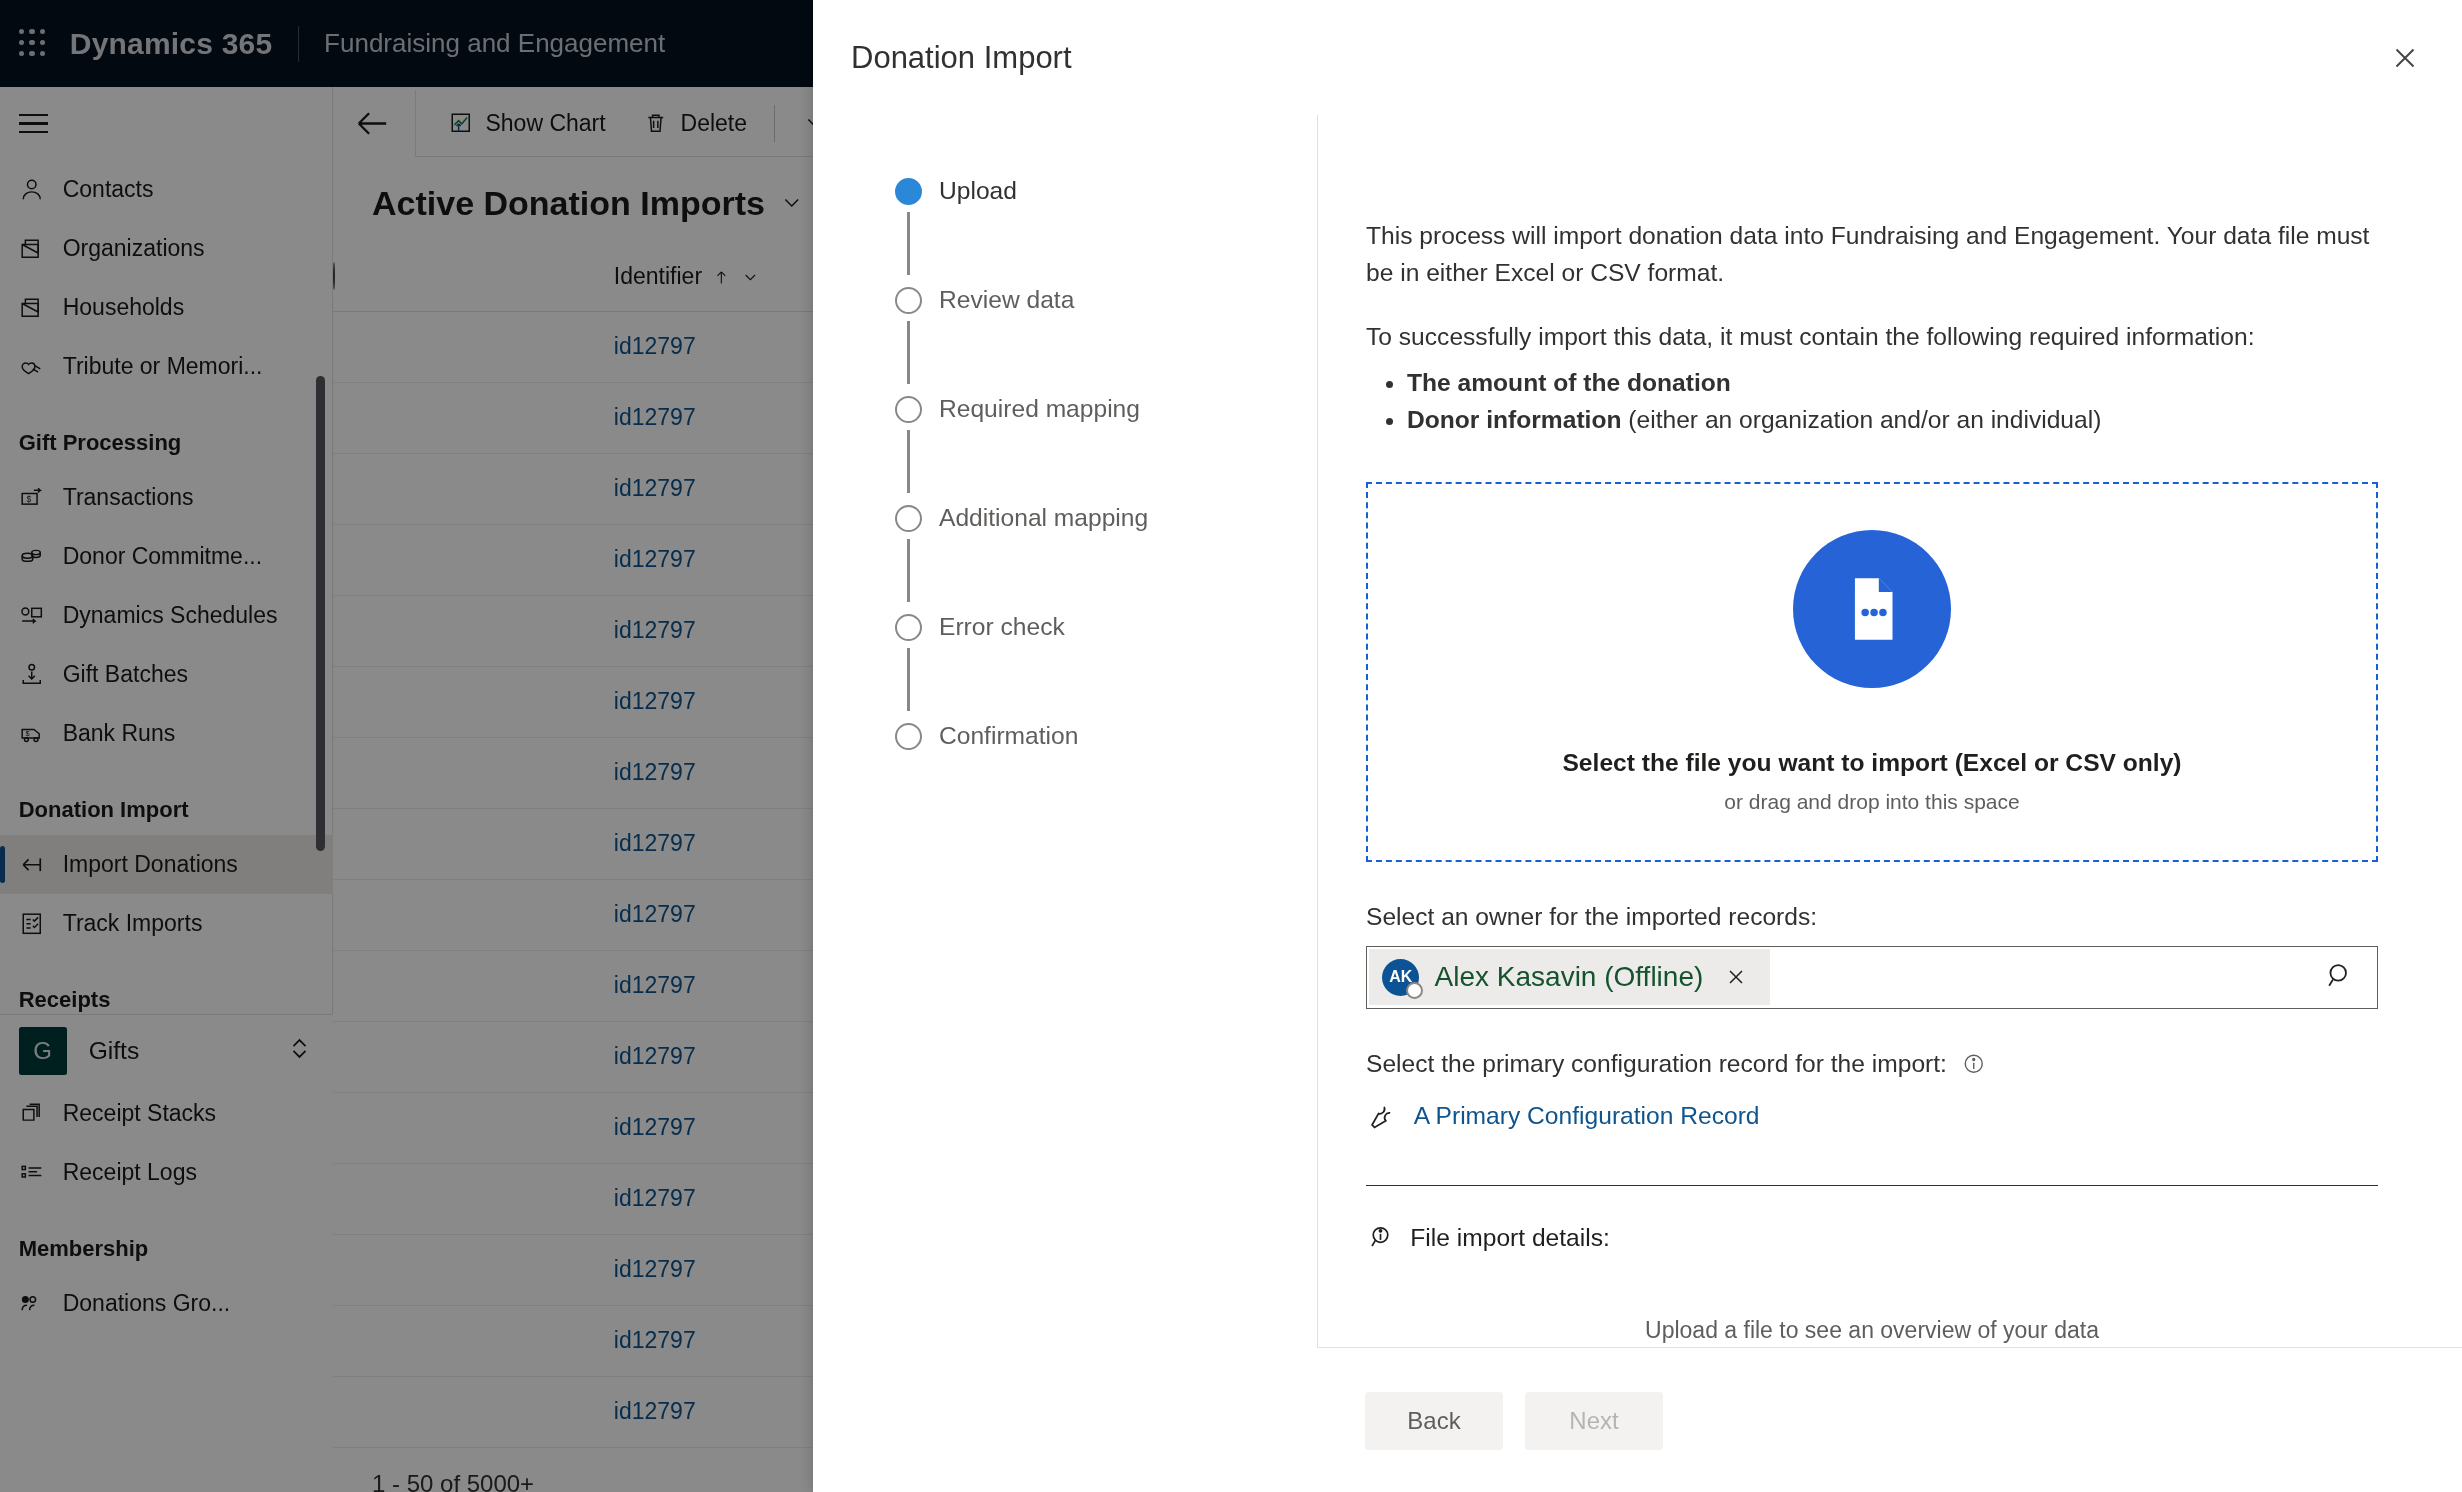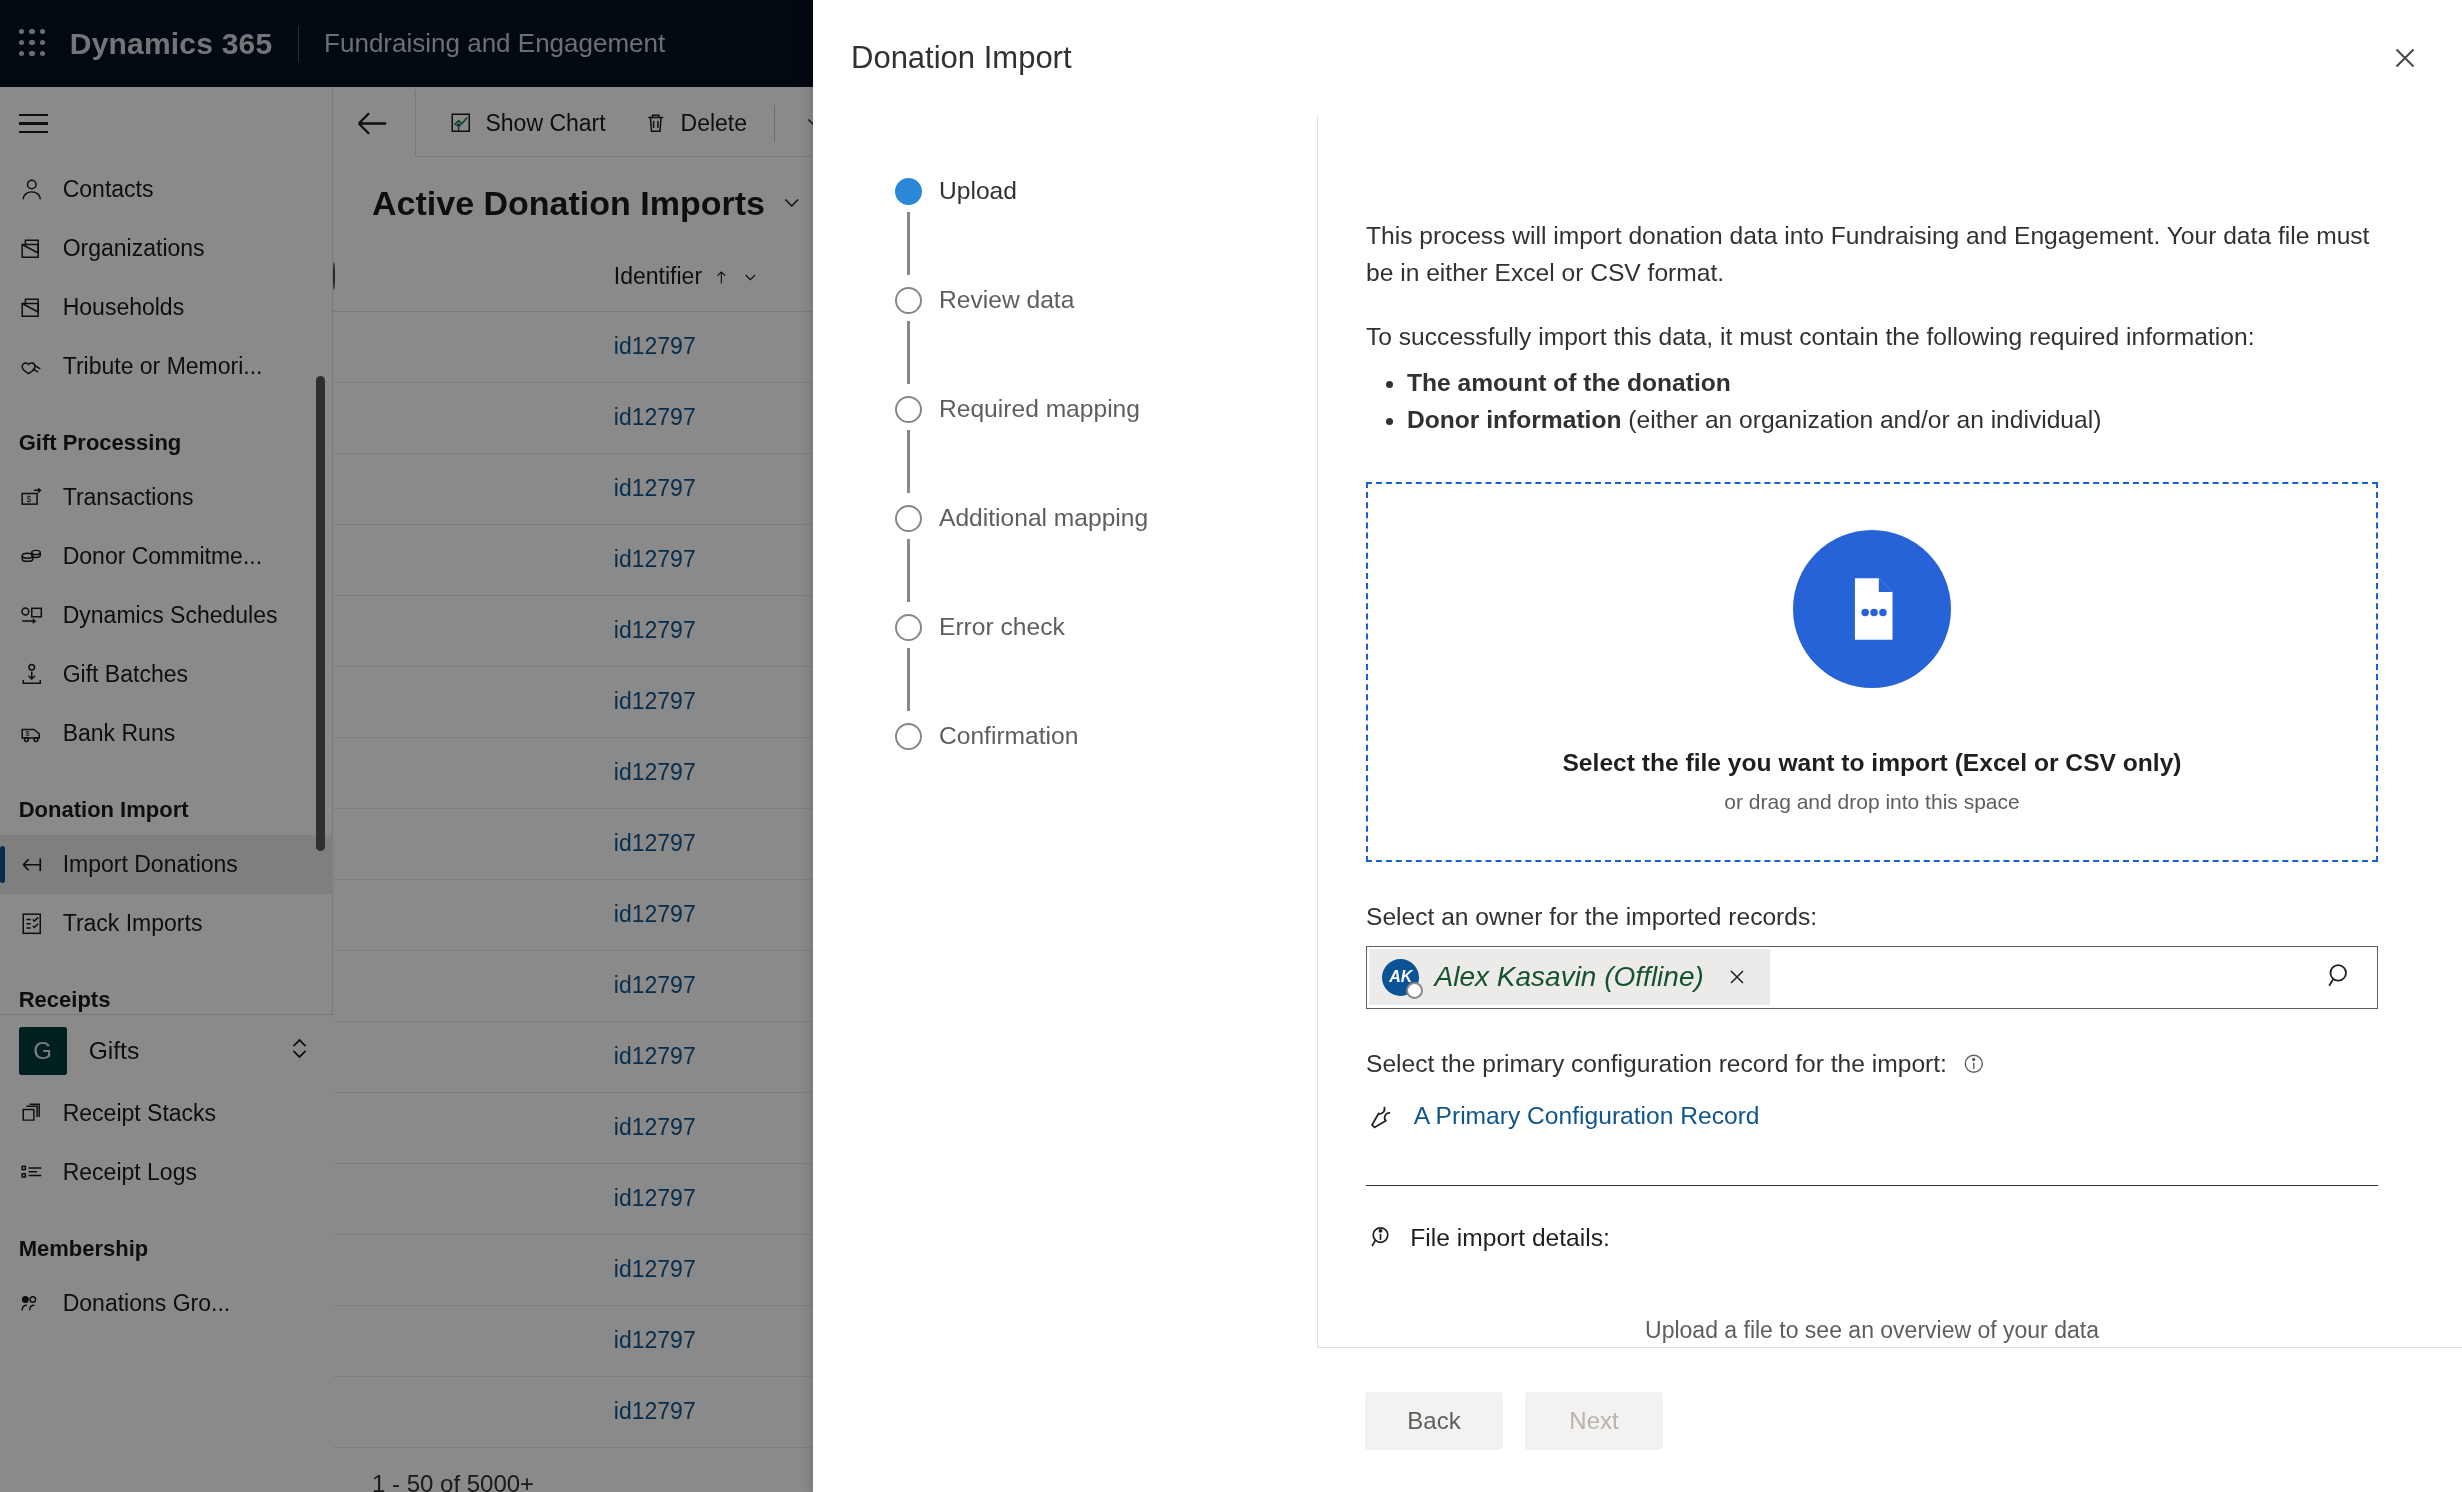--- a/index.html
+++ b/index.html
@@ -167,21 +167,21 @@
   }
   .dz-main { font-size: 24.6px; font-weight: 700; color: #201f1e; }
   .dz-sub { font-size: 21px; color: #605e5c; margin-top: 13px; }
 
   .field-label { font-size: 24.6px; color: #323130; margin: 41px 0 15.3px 0; display: flex; align-items: center; }
   .info-ico { margin-left: 13.6px; display: inline-flex; }
   .owner-field {
     height: 63px; border: 1.7px solid #605e5c; display: flex; align-items: center; padding: 0 0 0 0;
   }
   .owner-chip {
-    height: 56px; background: #edebe9; display: flex; align-items: center; padding: 0 18.7px 0 13.6px; margin: 1.7px; font-style: italic;
+    height: 56px; background: #edebe9; display: flex; align-items: center; padding: 0 18.7px 0 13.6px; margin: 1.7px;
   }
   .avatar {
     width: 37px; height: 37px; border-radius: 50%; background: #0b5394;
     color: #fff; font-size: 16px; font-weight: 700; display: flex; align-items: center; justify-content: center;
     position: relative; flex: 0 0 37px;
   }
   .presence {
     position: absolute; right: -3.4px; bottom: -3.4px; width: 17px; height: 17px; border-radius: 50%;
     background: #fff; border: 2.5px solid #8a8886; box-sizing: border-box;
   }

